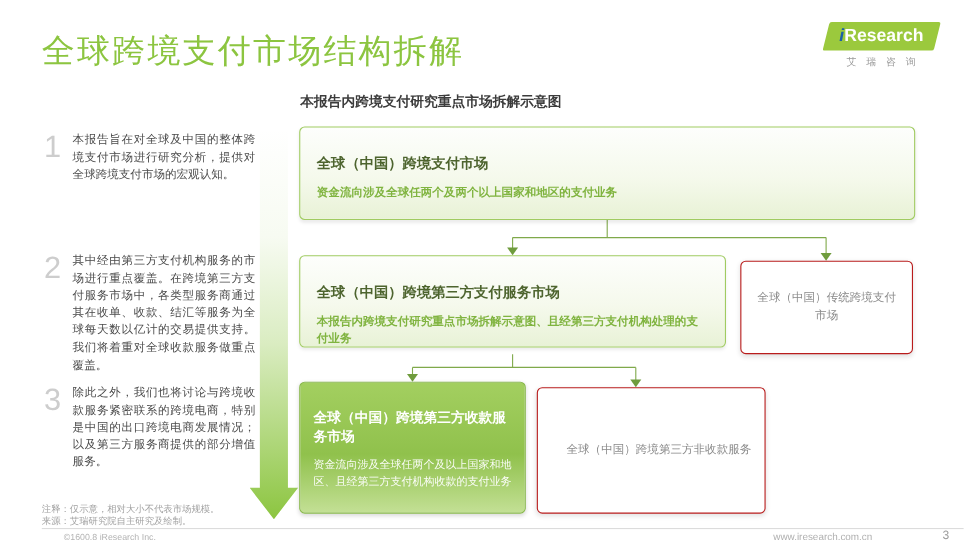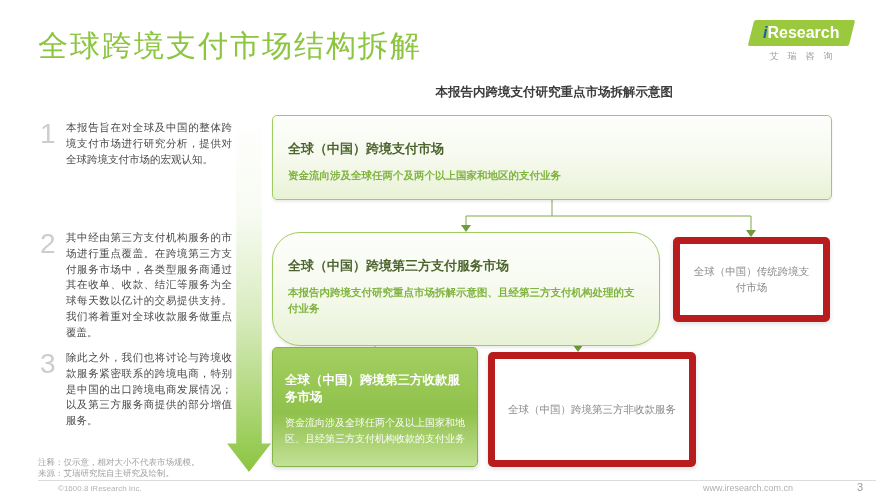--- a/index.html
+++ b/index.html
@@ -8,51 +8,51 @@
   .slide{position:relative;width:889px;height:500px;background:#fff;overflow:hidden;}
 
   
   .page-title{position:absolute;left:38px;top:26px;font-size:30px;letter-spacing:2px;color:#8cc540;font-weight:500;}
   .logo-wrap{position:absolute;right:28px;top:20px;width:120px;text-align:center;}
   .logo-box{display:inline-block;background:#9bc93d;transform:skewX(-14deg);padding:4px 12px;border-radius:2px;}
   .logo-text{display:inline-block;transform:skewX(14deg);font-size:16px;font-weight:bold;color:#fff;letter-spacing:0;}
   .logo-text .logo-i{color:#1a5fa8;font-style:italic;}
   .logo-sub{margin-top:4px;font-size:9px;color:#9a9a9a;letter-spacing:9px;text-indent:9px;white-space:nowrap;}
 
-  .subtitle{position:absolute;left:273px;top:84px;width:400px;text-align:right;font-size:12.5px;font-weight:bold;color:#3c3c3c;}
+  .subtitle{position:absolute;left:273px;top:84px;width:400px;text-align:left;font-size:12.5px;font-weight:bold;color:#3c3c3c;}
 
   
   .note{position:absolute;left:40px;width:192px;display:flex;}
   .note-num{width:26px;flex:0 0 26px;font-size:28px;font-weight:200;color:#cdcdcd;line-height:1;}
   .note-text{flex:1;font-size:10.5px;font-weight:normal;color:#4a4a4a;line-height:1.5;text-align:justify;}
   .note1{top:120px;}
   .note2{top:230px;}
   .note3{top:350px;}
 
   
   .big-arrow{position:absolute;left:227px;top:116px;width:44px;height:356px;
     clip-path:polygon(21% 0%,79% 0%,79% 92%,100% 92%,50% 100%,0% 92%,21% 92%);
     background:linear-gradient(to bottom,rgba(140,197,64,0) 0%,rgba(140,197,64,0.07) 28%,rgba(140,197,64,0.32) 55%,rgba(140,197,64,0.72) 82%,#8cc540 100%);}
 
   
   .box{position:absolute;border-radius:5px;}
   .box-light{background:linear-gradient(180deg,#fdfefc 0%,#f5f9ec 55%,#e8f2d6 100%);
     border:1px solid #a0cb61;box-shadow:0 2px 3px rgba(0,0,0,0.08);padding:24px 16px 0 15px;}
   .box-light .box-title{font-size:13px;font-weight:bold;color:#4d642e;}
   .box-light .box-desc{margin-top:10px;font-size:10.5px;color:#80b440;line-height:1.5;font-weight:bold;}
-  .box-white{background:#fff;border:7px solid #b91c1c;box-shadow:0 2px 5px rgba(0,0,0,0.12);
-    display:flex;align-items:center;justify-content:center;padding:0 12px;}
+  .box-white{background:#fff;border:1px solid #b91c1c;box-shadow:0 2px 5px rgba(0,0,0,0.12);
+    display:flex;align-items:center;justify-content:flex-end;padding:0 12px;}
   .box-white .box-title{font-size:10.5px;color:#8a8a8a;text-align:center;line-height:1.5;}
   .box-green{background:linear-gradient(180deg,#a3cf60 0%,#90c14c 55%,#c3e095 100%);
     border:1px solid #85b548;box-shadow:0 2px 4px rgba(0,0,0,0.15);padding:24px 12px 0 12px;}
   .box-green .box-title{font-size:12.5px;font-weight:bold;color:#fff;}
   .box-green .box-desc{margin-top:9px;font-size:10px;color:rgba(255,255,255,0.95);line-height:1.55;}
 
   .lvl1{left:272px;top:115px;width:560px;height:85px;}
-  .lvl2-main{left:272px;top:232px;width:388px;height:114px;border-radius:28px;}
+  .lvl2-main{left:272px;top:232px;width:388px;height:84px;}
   .lvl2-side{left:673px;top:237px;width:157px;height:85px;}
   .lvl3-main{left:272px;top:347px;width:206px;height:120px;}
   .lvl3-side{left:488px;top:352px;width:208px;height:115px;}
 
   .connectors{position:absolute;left:0;top:0;width:889px;height:500px;pointer-events:none;}
 
   
   .foot-note{position:absolute;left:38px;font-size:8.5px;color:#a2a2a2;}
   .fn1{top:457px;}
   .fn2{top:468px;}

